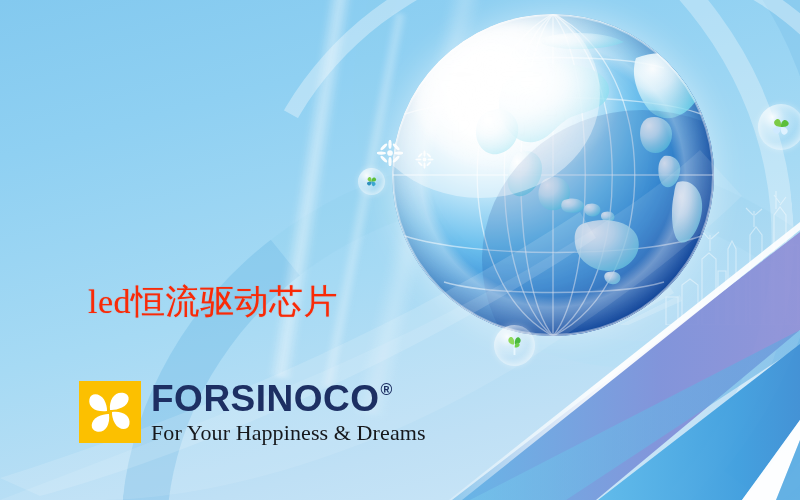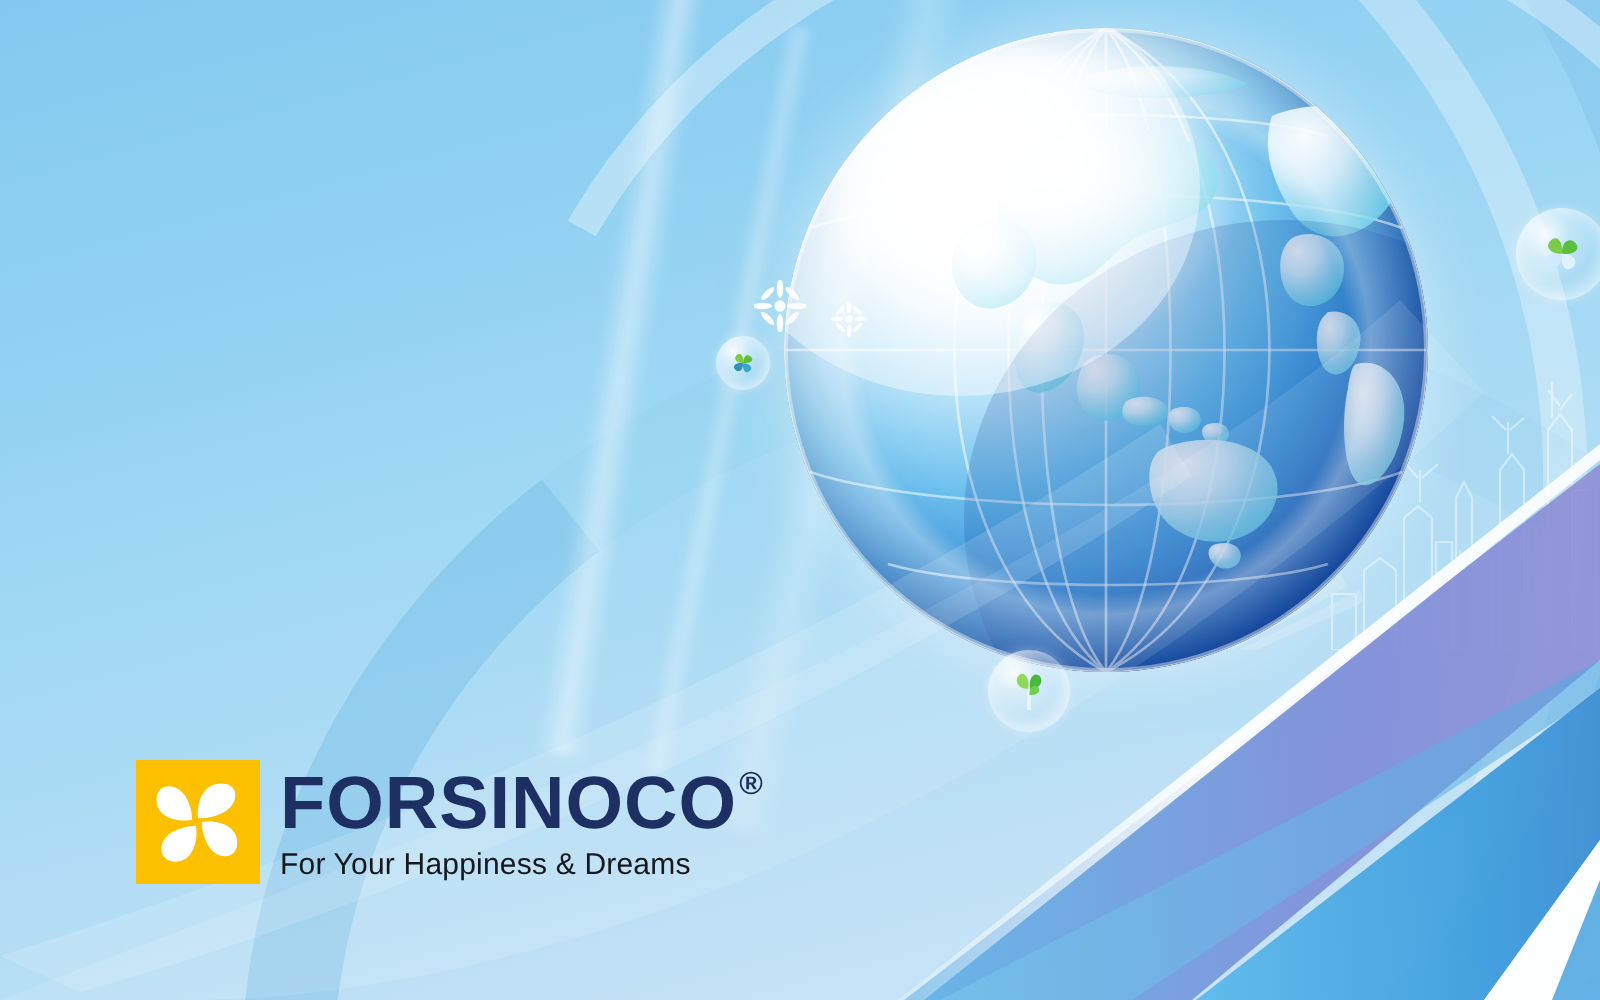--- a/index.html
+++ b/index.html
@@ -173,21 +173,21 @@
     letter-spacing: 0.5px;
     white-space: pre;
     text-shadow: 0 0 1px rgba(249,42,7,0.5);
   }
   .headline .line-1 { display: block; }
   .headline .line-2 { display: block; padding-left: 10px; }
 
   
   .logo {
     position: absolute;
-    left: 68px; top: 380px;
+    left: 79px; top: 380px;
     display: flex;
     align-items: center;
     gap: 10px;
   }
   .logo-mark {
     width: 62px; height: 62px;
     background: #fcc000;
     position: relative;
     flex: 0 0 auto;
   }
@@ -203,22 +203,22 @@
     align-items: flex-start;
   }
   .logo-word .reg {
     font-size: 16px;
     line-height: 1;
     margin-top: 2px;
     margin-left: 1px;
     font-weight: 700;
   }
   .logo-tagline {
-    font-family: Liberation Sans, sans-serif;
-    font-size: 15px;
+    font-family: Liberation Serif, serif;
+    font-size: 22px;
     color: #16181c;
     margin-top: 5px;
     letter-spacing: 0.1px;
   }
 </style>
 </head>
 <body>
 
 <div class="banner">
 
@@ -449,20 +449,21 @@
           <path d="M12 12 C 12 5, 17 4, 19 8 C 20.4 11, 16 12.6, 12 12 Z" fill="#5bbf3a"></path>
           <path d="M12 12 C 19 12, 20 17, 16 19 C 13 20.4, 11.4 16, 12 12 Z" fill="#dff2ff"></path>
           <path d="M12 12 C 12 19, 7 20, 5 16 C 3.6 13, 8 11.4, 12 12 Z" fill="#cfeaff"></path>
           <path d="M12 12 C 5 12, 4 7, 8 5 C 11 3.6, 12.6 8, 12 12 Z" fill="#7ccb46"></path>
         </g>
       </svg>
     </div>
   </div>
 
   <div class="headline">
+    <span class="line-1">led恒流驱动芯片</span>
   </div>
 
   <div class="logo">
     <div class="logo-mark">
       <svg viewBox="0 0 62 62" aria-hidden="true">
         <g fill="#ffffff">
           <path d="M31 29 C 30 18, 36 10, 45 12 C 52 13.6, 51 23, 43 26.6 C 38.6 28.6, 34 29.4, 31 29 Z"></path>
           <path d="M33 31 C 44 29.6, 52 35, 50.4 43.2 C 49 50 40 49.6 36 42.6 C 33.6 38.4, 32.8 34, 33 31 Z"></path>
           <path d="M30 33 C 31.4 44, 26 52.4, 17.6 50.6 C 10.6 49 11.2 39.6, 18.6 35.8 C 23 33.6, 27.2 32.8, 30 33 Z"></path>
           <path d="M28 30 C 17 31.4, 9 26.4, 10.4 18.2 C 11.6 11.2, 21 11.6, 25 18.6 C 27.4 22.8, 28.2 27.2, 28 30 Z"></path>

